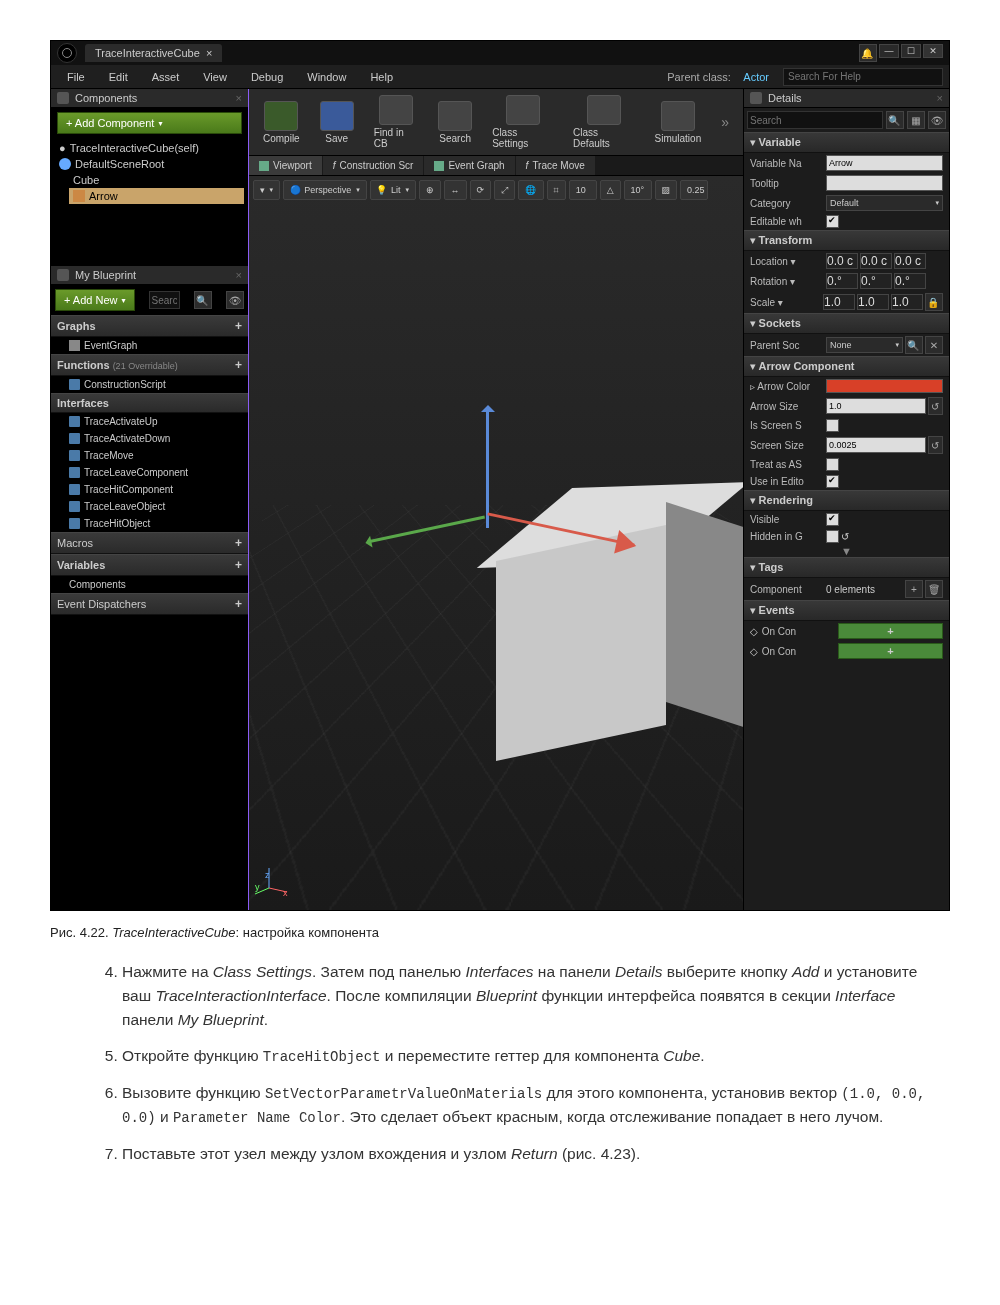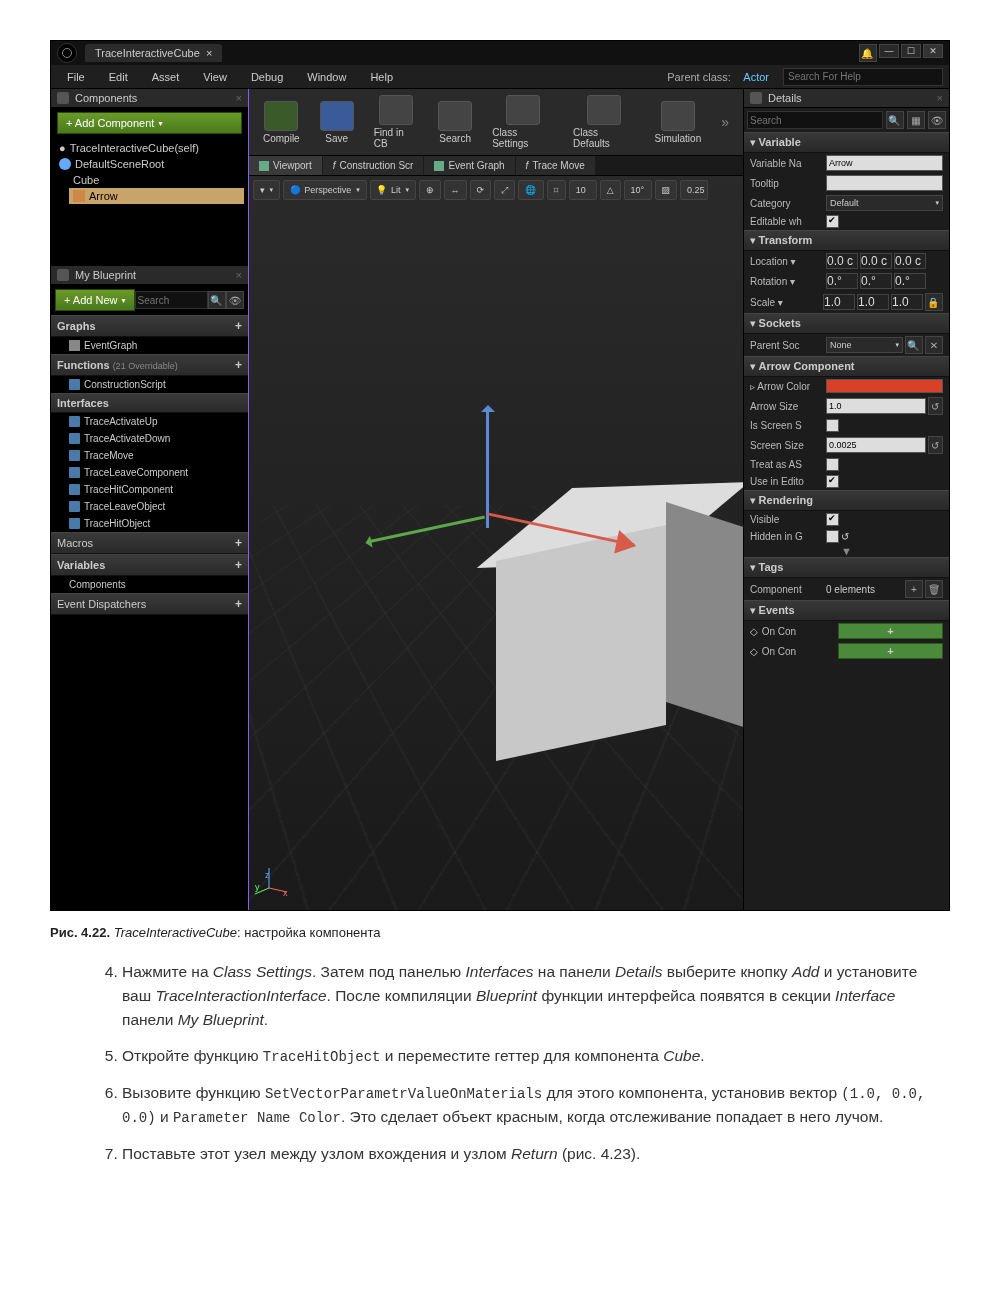--- a/index.html
+++ b/index.html
@@ -37,21 +37,21 @@
 .addbtn::after{content:'▾';font-size:8px}
 .tree{padding:2px 4px}
 .tree .item{display:flex;align-items:center;gap:4px;padding:2px 4px;font-size:11px}
 .tree .item.sel{background:#c9a46a;color:#000}
 .tree .sub{padding-left:14px}
 .tree .ico{width:12px;height:12px;background:#555}
 .tree .ico.globe{border-radius:50%;background:#6af}
 .tree .ico.cube{background:#aaa}
 .tree .ico.arrow{background:#c84}
 
-.searchrow{display:flex;gap:0;padding:4px;align-items:center}
+.searchrow{display:flex;gap:14px;padding:4px;align-items:center}
 .searchrow input{flex:1;min-width:0;height:18px;background:#111;border:1px solid #333;color:#aaa;font-size:10px;padding:2px}
 .ico-btn{width:18px;height:18px;background:#2b2b2b;border:1px solid #444;display:flex;align-items:center;justify-content:center;font-size:10px;color:#aaa}
 .section-hdr{background:linear-gradient(#3a3a3a,#2a2a2a);padding:3px 6px;font-size:11px;display:flex;justify-content:space-between;align-items:center;border-top:1px solid #444;border-bottom:1px solid #111}
 .section-hdr .plus{font-size:12px;font-weight:bold}
 .subitem{padding:3px 6px 3px 18px;font-size:10px;display:flex;align-items:center;gap:4px}
 .subitem .fico{width:11px;height:11px;background:#4a7aa8;border-radius:1px}
 .subitem .gico{width:11px;height:11px;background:#888}
 .dim{color:#888;font-size:9px}
 
 
@@ -107,21 +107,21 @@
 .prop .num{width:32px;height:16px;background:#222;border:1px solid #444;color:#ddd;font-size:12px;line-height:14px}
 .prop .cb{width:13px;height:13px;background:#ddd;border:1px solid #555}
 .prop .cb.on::after{content:'✔';font-size:9px;color:#000;position:relative;top:-2px;left:1px}
 .prop .color-swatch{flex:1;height:14px;background:#d84028;border:1px solid #555}
 .prop .sel{flex:1;height:16px;background:#2a2a2a;border:1px solid #444;font-size:9px;padding:0 3px;display:flex;align-items:center;justify-content:space-between}
 .prop .sel::after{content:'▾';font-size:7px}
 .evt-btn{flex:1;height:16px;background:#4a8a3a;border:1px solid #2a5a1a;text-align:center;line-height:14px;font-size:11px;font-weight:bold}
 
 
 .caption{margin:14px 0 20px;font-size:13px}
-.caption b{font-weight:bold}
+.caption b{font-weight:normal}
 .caption i{font-style:italic}
 .doc ol{list-style:decimal;padding-left:72px;font-family:Georgia,'Times New Roman',serif;font-size:15.5px;line-height:1.55;color:#333}
 .doc li{margin-bottom:12px}
 .doc code{font-family:'Courier New',monospace;font-size:14px}
 .doc em{font-style:italic}
 </style>
 </head>
 <body>
 
 <div class="page">

